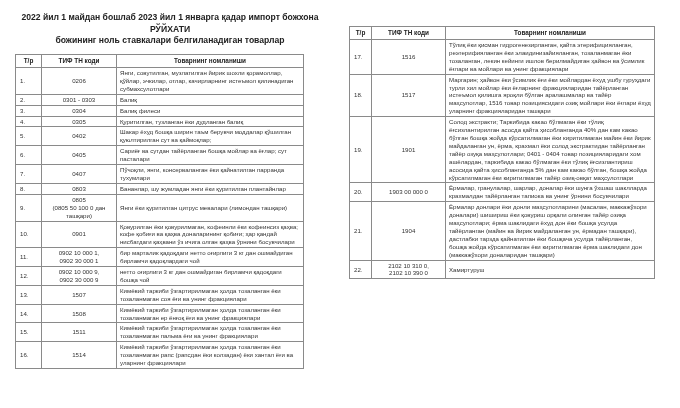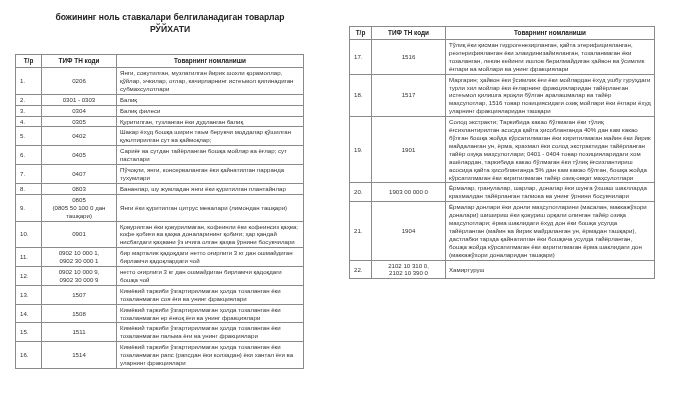--- a/index.html
+++ b/index.html
@@ -20,22 +20,23 @@
   td.num { text-align:left; padding-left:4px; }
   td.code { text-align:center; }
   td.desc { text-align:left; }
   #left-table { left:15px; top:54px; width:289px; }
   #right-table { left:349px; top:26px; width:306px; }
 </style>
 </head>
 <body>
 
 <div class="title">
+  <div>2022 йил 1 майдан бошлаб 2023 йил 1 январга қадар импорт божхона</div>
+  <div>РЎЙХАТИ</div>
   <div>божининг ноль ставкалари белгиланадиган товарлар</div>
-  <div>РЎЙХАТИ</div>
 </div>
 
 <table id="left-table">
   <colgroup>
       <col style="width:26px">
       <col style="width:75px">
       <col>
     </colgroup>
   <thead>
     <tr>

